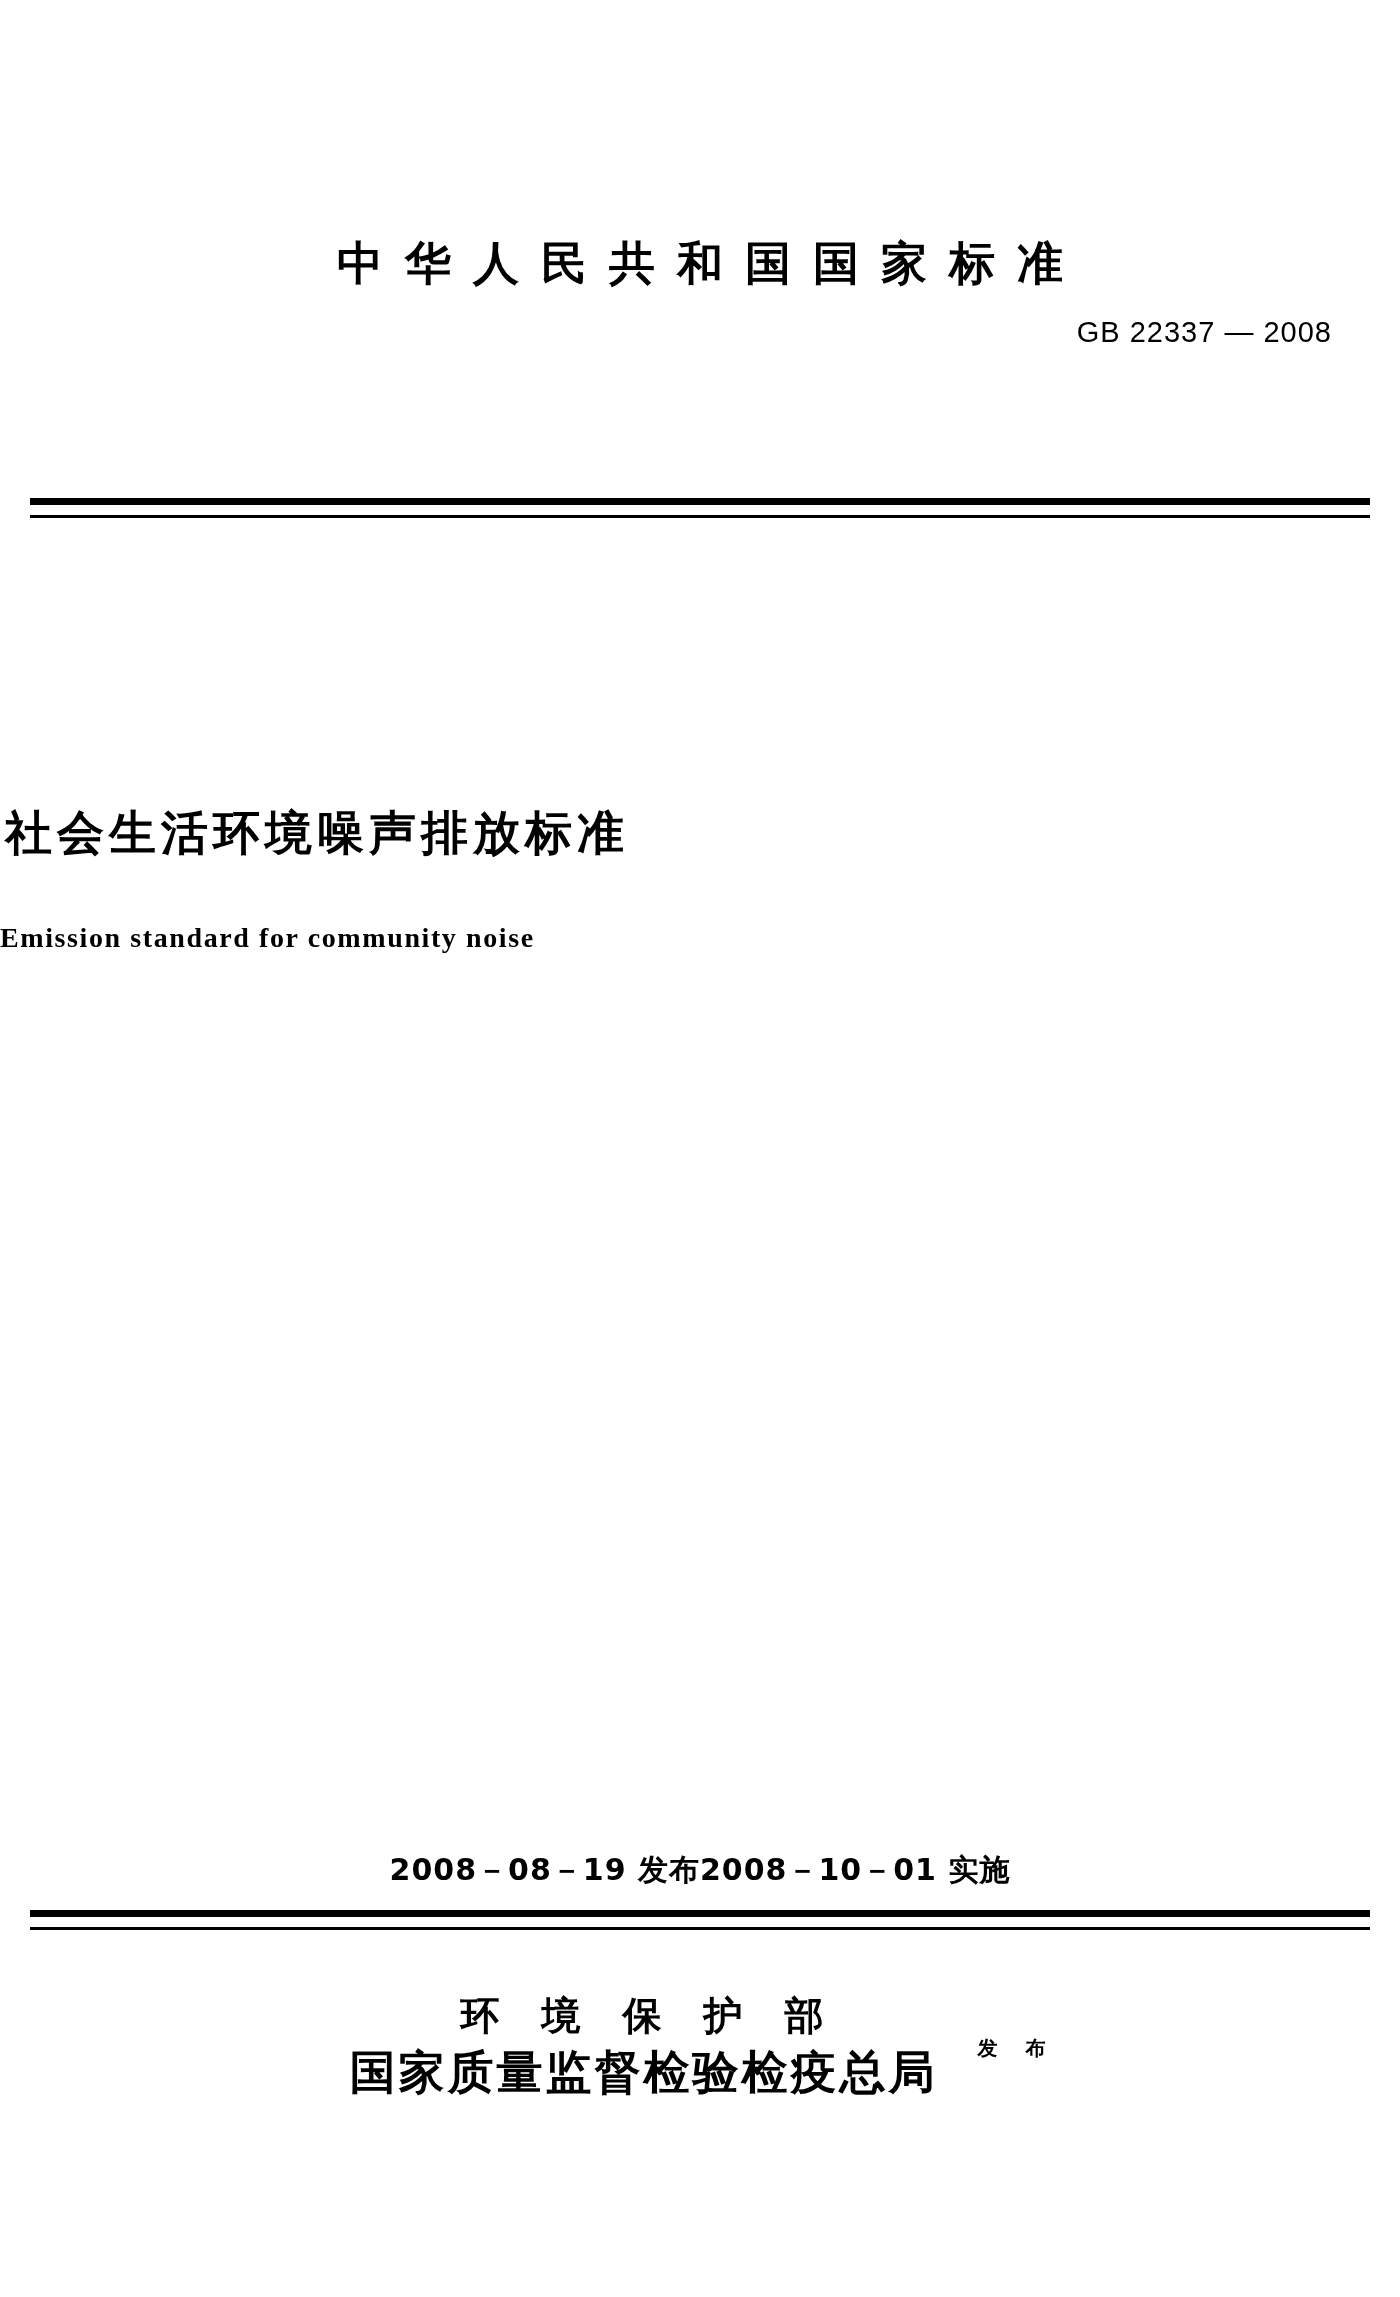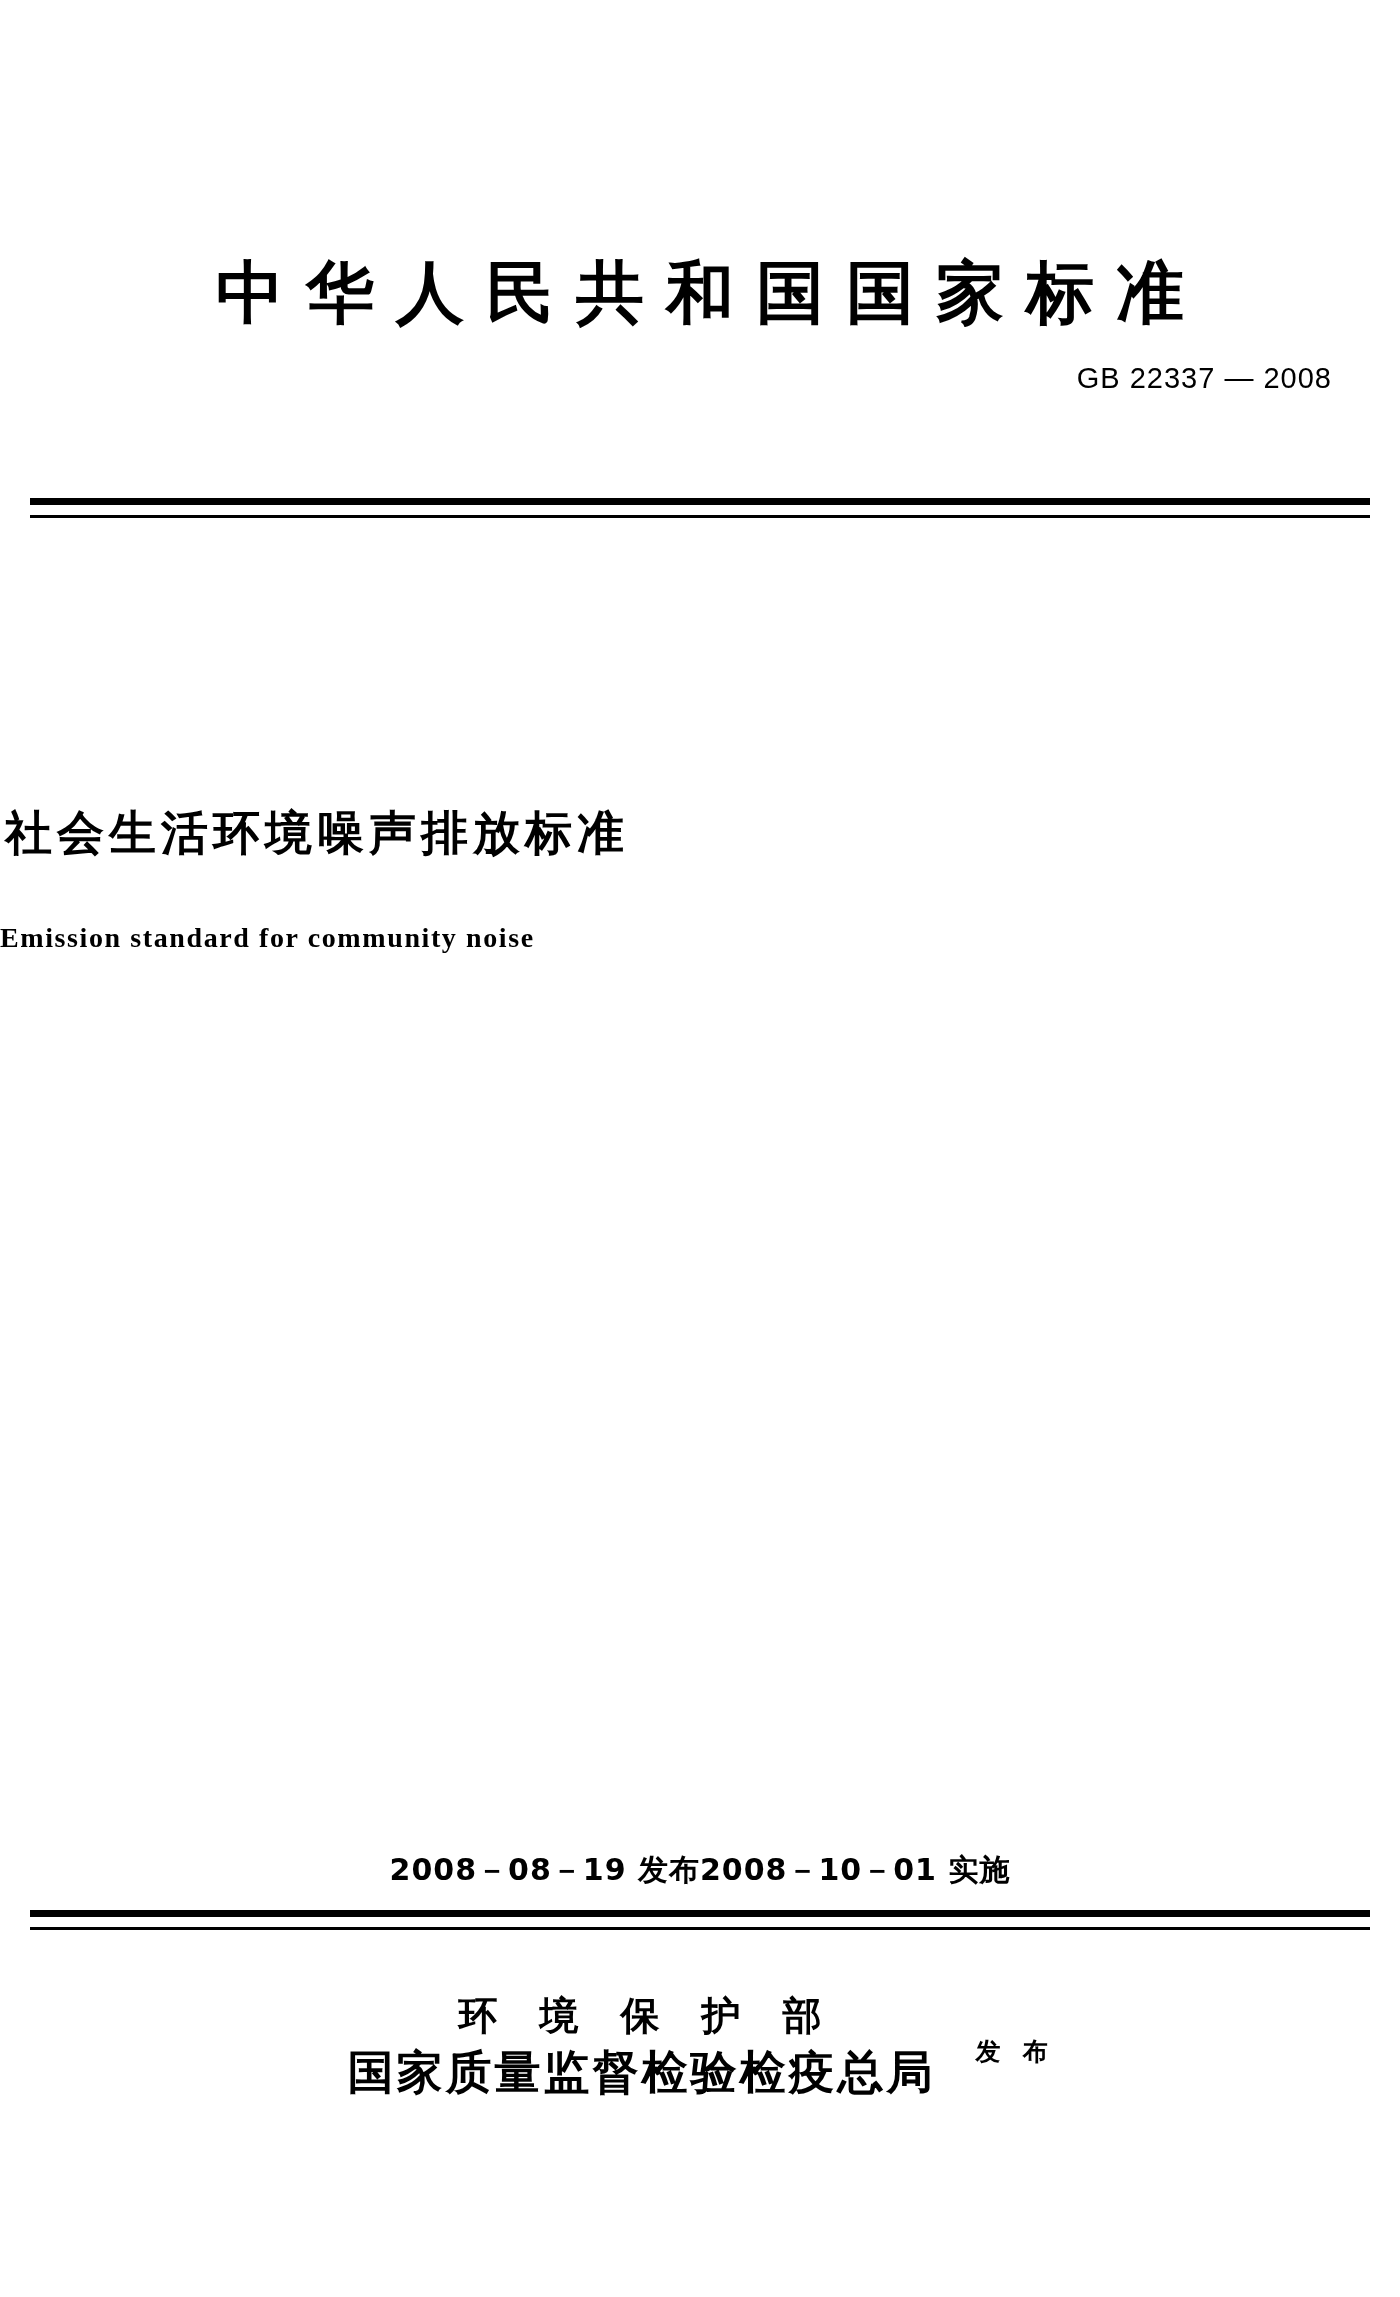--- a/index.html
+++ b/index.html
@@ -28,28 +28,27 @@
   
   .header-block {
     position: absolute;
     left: 0;
     right: 0;
     top: 240px;
   }
 
   .national-title {
     text-align: center;
-    font-family: Liberation Mono, monospace;
-    font-weight: 700;
-    font-size: 68px;
+    font-family: Liberation Sans, sans-serif;
+    font-weight: 700;
+    font-size: 46px;
     line-height: 1;
     letter-spacing: 22px;
     padding-left: 22px;
     color: #000;
-    margin-top: 24px;
   }
 
   .std-number {
     text-align: right;
     font-family: "Liberation Sans", sans-serif;
     font-size: 29px;
     letter-spacing: 1px;
     margin-top: 30px;
     padding-right: 68px;
     color: #000;
@@ -155,23 +154,23 @@
   }
   .issuer-line2 {
     font-family: "DejaVu Sans", sans-serif;
     font-weight: 700;
     font-size: 46px;
     letter-spacing: 3px;
     padding-left: 3px;
     line-height: 1.25;
   }
   .issuer-action {
-    font-family: Liberation Serif, serif;
+    font-family: Liberation Mono, monospace;
     font-weight: 600;
-    font-size: 25px;
+    font-size: 20px;
     letter-spacing: 8px;
     padding-left: 8px;
     margin-left: 32px;
     align-self: flex-start;
     margin-top: 40px;
   }
 </style>
 </head>
 <body>
 

